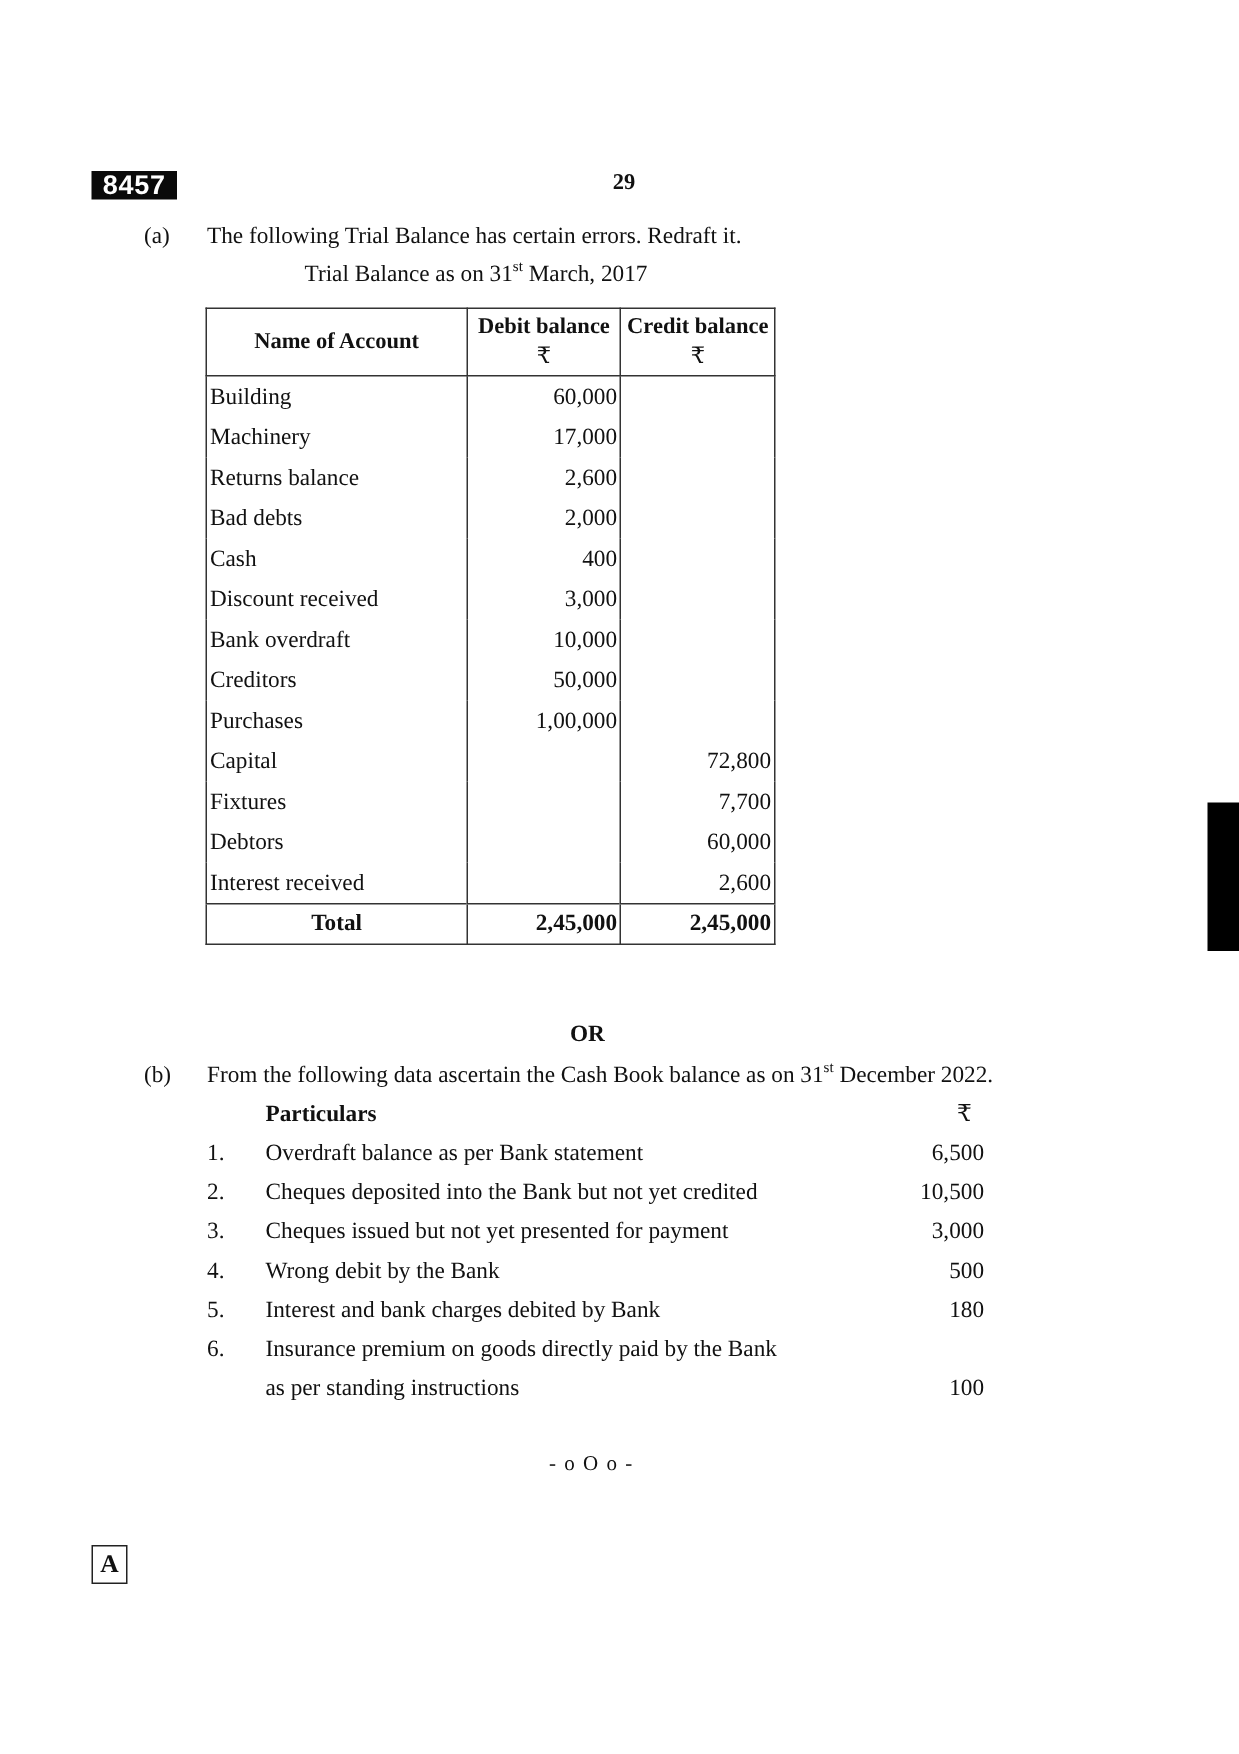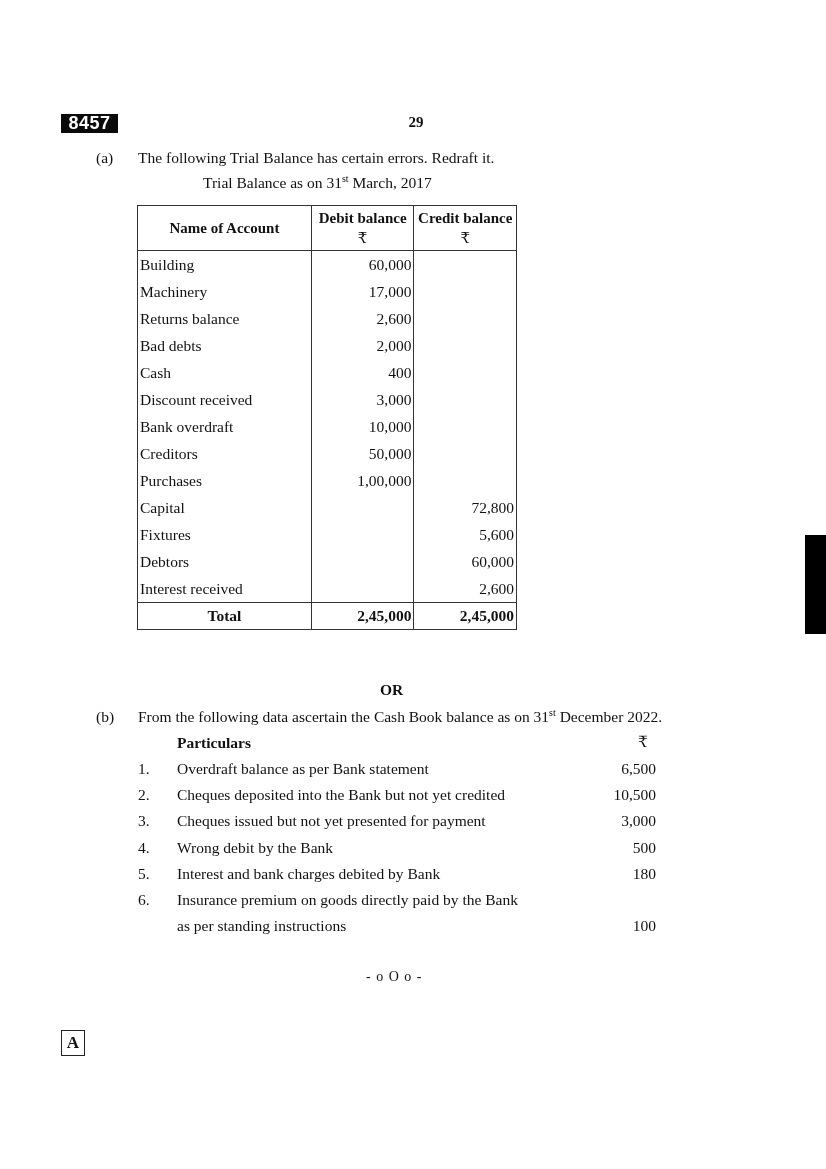--- a/index.html
+++ b/index.html
@@ -130,21 +130,21 @@
         <td class="num"></td>
       </tr>
       <tr>
         <td>Capital</td>
         <td class="num"></td>
         <td class="num">72,800</td>
       </tr>
       <tr>
         <td>Fixtures</td>
         <td class="num"></td>
-        <td class="num">5,600</td>
+        <td class="num">7,700</td>
       </tr>
       <tr>
         <td>Debtors</td>
         <td class="num"></td>
         <td class="num">60,000</td>
       </tr>
       <tr>
         <td>Interest received</td>
         <td class="num"></td>
         <td class="num">2,600</td>

